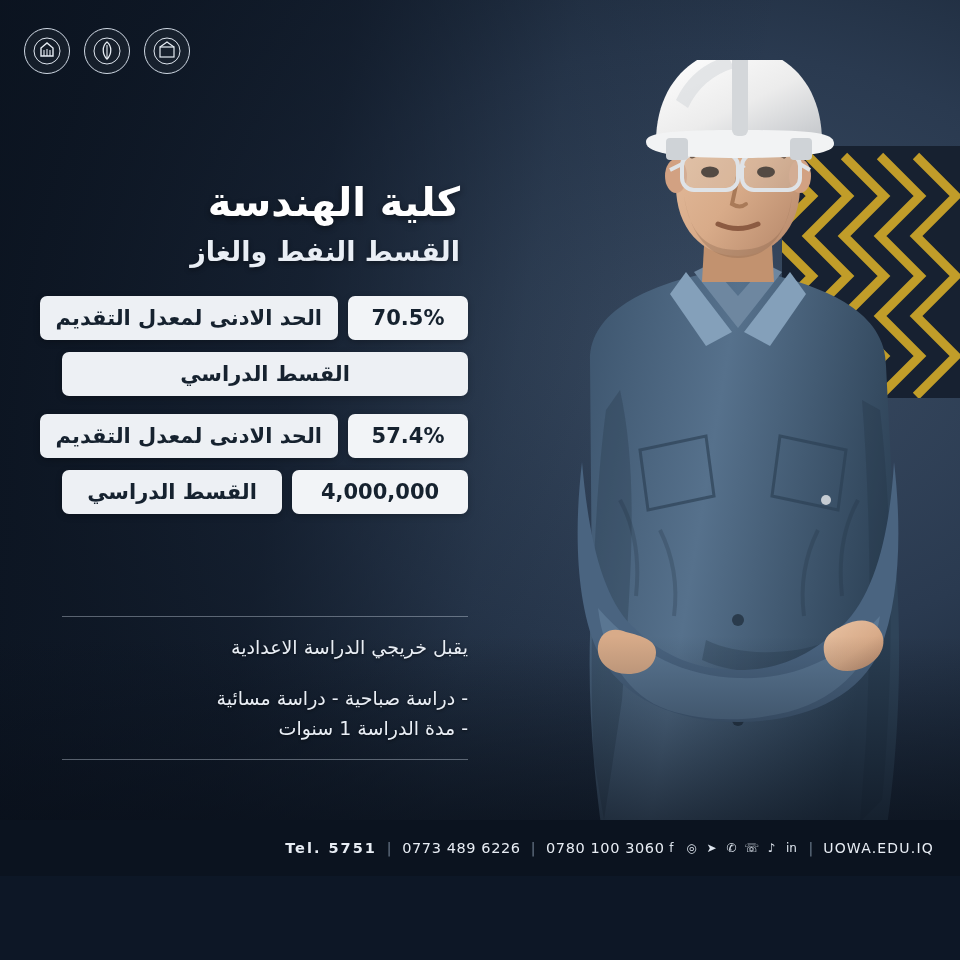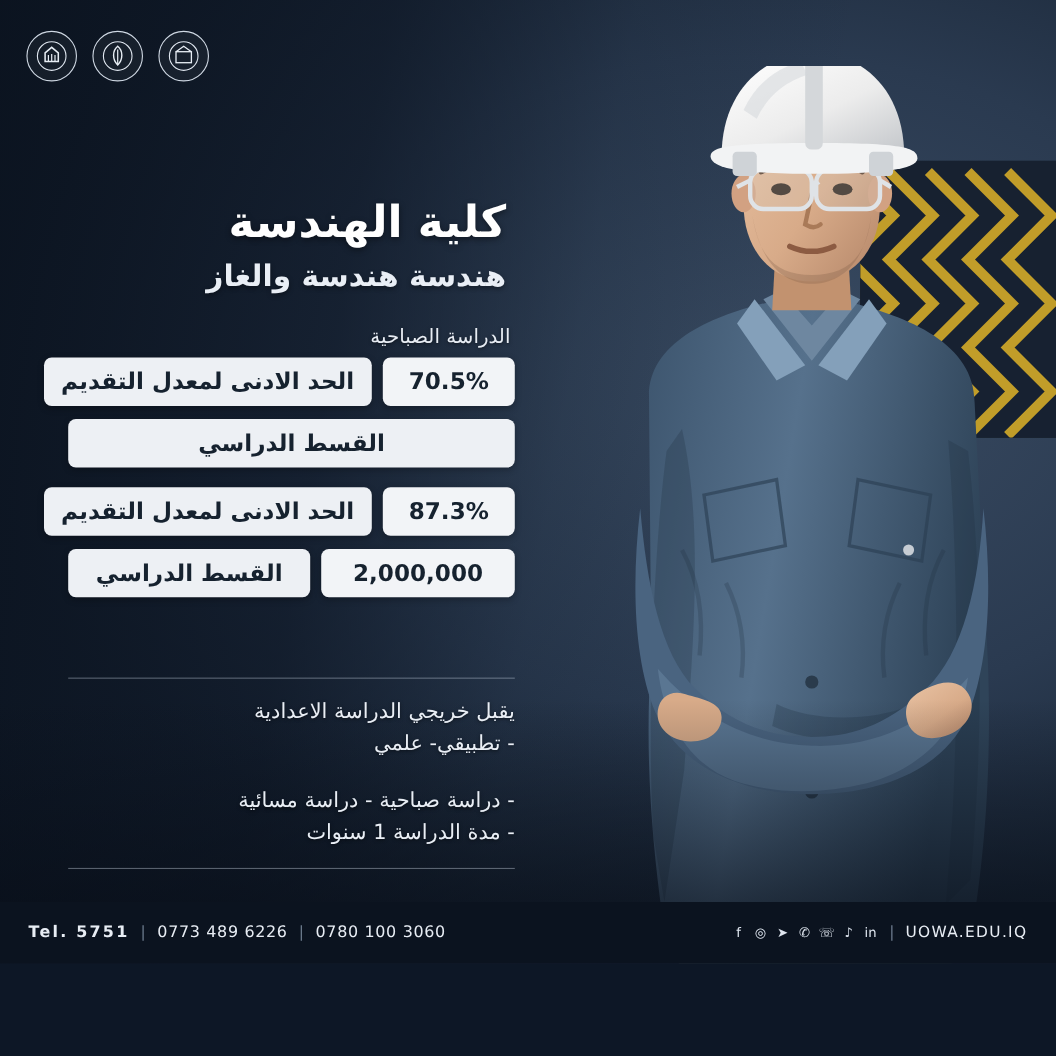--- a/index.html
+++ b/index.html
@@ -187,21 +187,21 @@
   }
 
   
   .footer {
     position: absolute;
     left: 0; right: 0; bottom: 0;
     height: 56px;
     background: #0b131f;
     display: flex;
     align-items: center;
-    justify-content: space-between;
+    justify-content: flex-end;
     padding: 0 26px;
     direction: ltr;
   }
   .footer-left {
     display: flex;
     align-items: center;
     gap: 10px;
     color: #e8edf4;
     font-size: 14.5px;
     letter-spacing: 0.6px;
@@ -398,54 +398,52 @@
       <svg width="30" height="30" viewBox="0 0 30 30" aria-hidden="true">
         <circle cx="15" cy="15" r="13" fill="none" stroke="#dfe6ef" stroke-width="1"></circle>
         <rect x="8" y="11" width="14" height="10" fill="none" stroke="#e7edf4" stroke-width="1.2"></rect>
         <path d="M8 11 L15 6 L22 11" fill="none" stroke="#e7edf4" stroke-width="1.2"></path>
       </svg>
     </div>
   </div>
 
   <div class="headings">
     <h1 class="title-main">كلية الهندسة</h1>
-    <h2 class="title-sub">هندسة هندسة والغاز</h2>
+    <h2 class="title-sub">القسط النفط والغاز</h2>
   </div>
 
   <div class="info">
 
-    <p class="section-label">الدراسة الصباحية</p>
 
     <div class="row rate">
       <div class="pill-value">70.5%</div>
       <div class="pill-label">الحد الادنى لمعدل التقديم</div>
     </div>
 
     <div class="row fee">
       <div class="pill-label">القسط الدراسي</div>
     </div>
 
     <div class="gap-mid"></div>
 
 
     <div class="row rate">
-      <div class="pill-value">87.3%</div>
+      <div class="pill-value">57.4%</div>
       <div class="pill-label">الحد الادنى لمعدل التقديم</div>
     </div>
 
     <div class="row fee">
-      <div class="pill-value">2,000,000</div>
+      <div class="pill-value">4,000,000</div>
       <div class="pill-label">القسط الدراسي</div>
     </div>
   </div>
 
   <div class="notes">
     <div class="rule"></div>
     <p class="note-line">يقبل خريجي الدراسة الاعدادية</p>
-    <p class="note-line">- تطبيقي- علمي</p>
     <div style="height:22px"></div>
     <p class="note-line">- دراسة صباحية - دراسة مسائية</p>
     <p class="note-line">- مدة الدراسة 1 سنوات</p>
     <div class="rule bottom"></div>
   </div>
 
   <div class="footer">
     <div class="footer-left">
       <span class="tel">Tel. 5751</span>
       <span class="sep">|</span>

